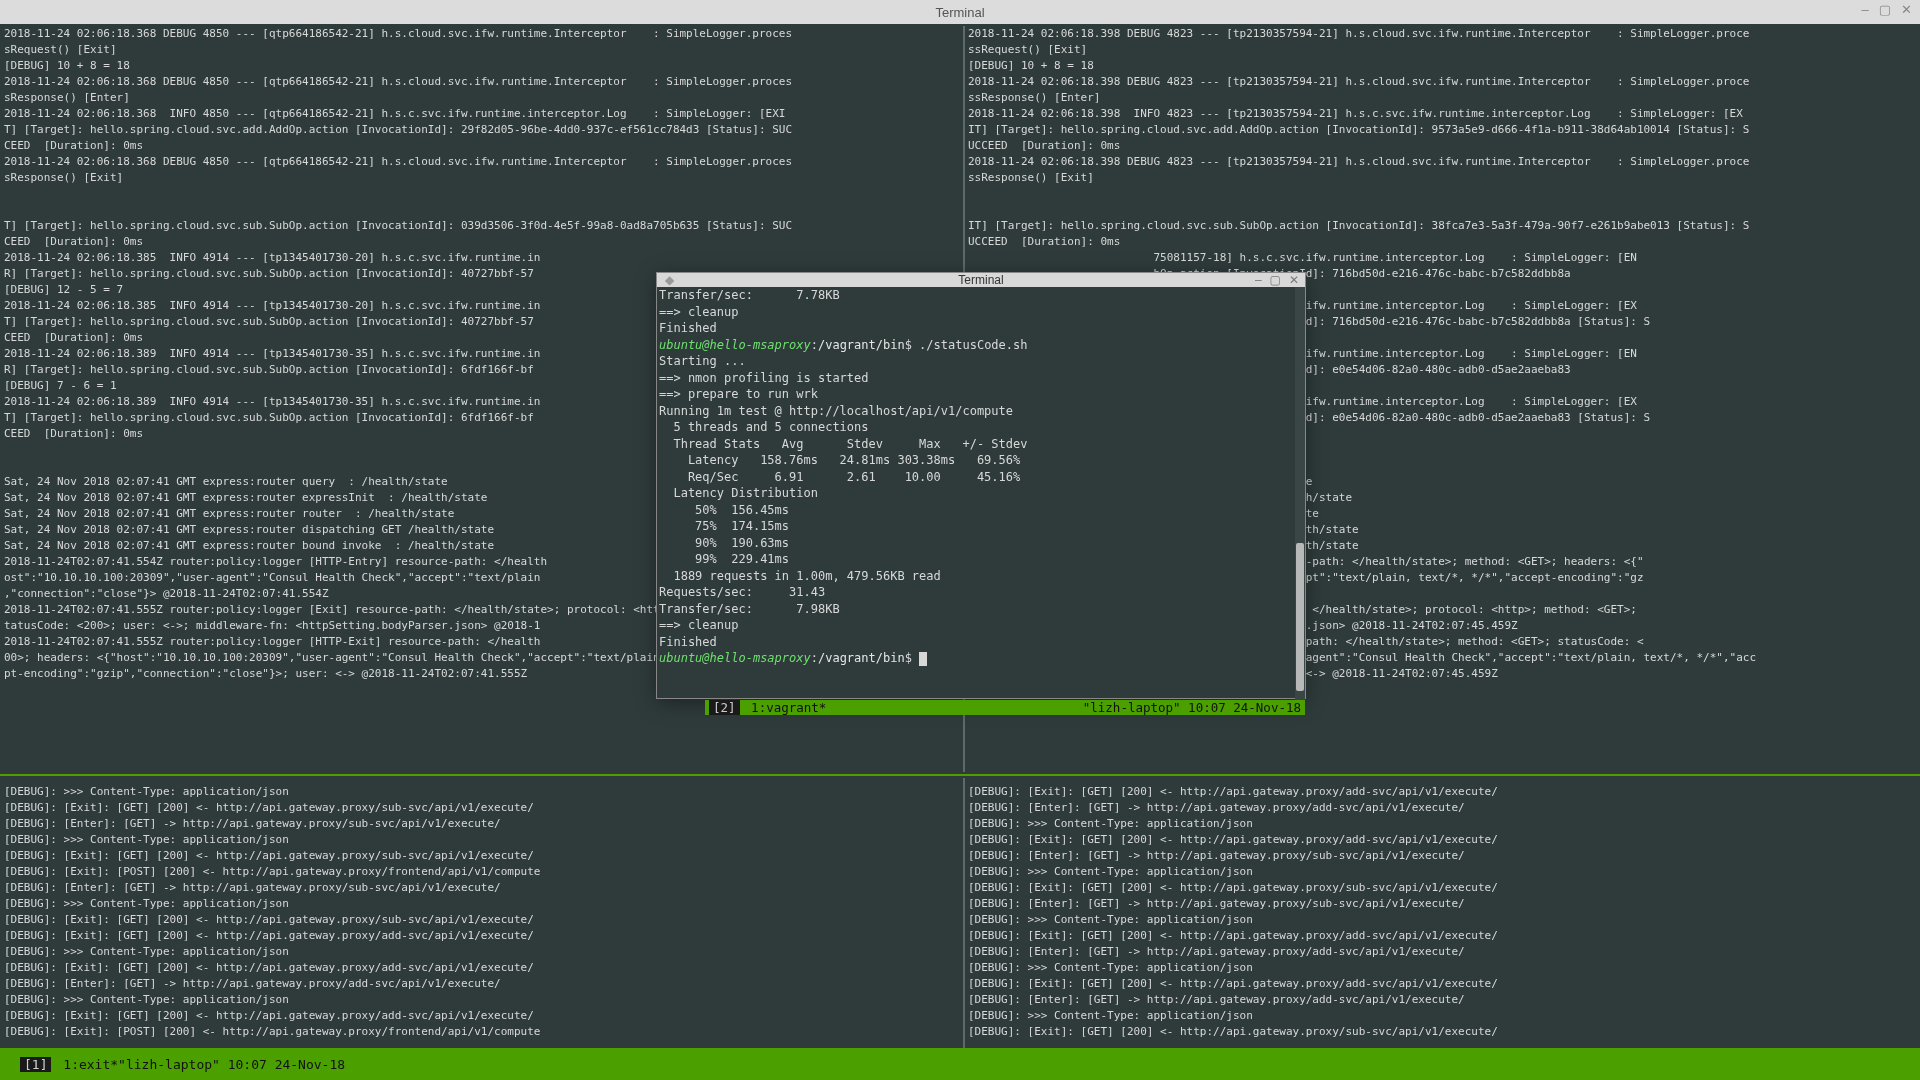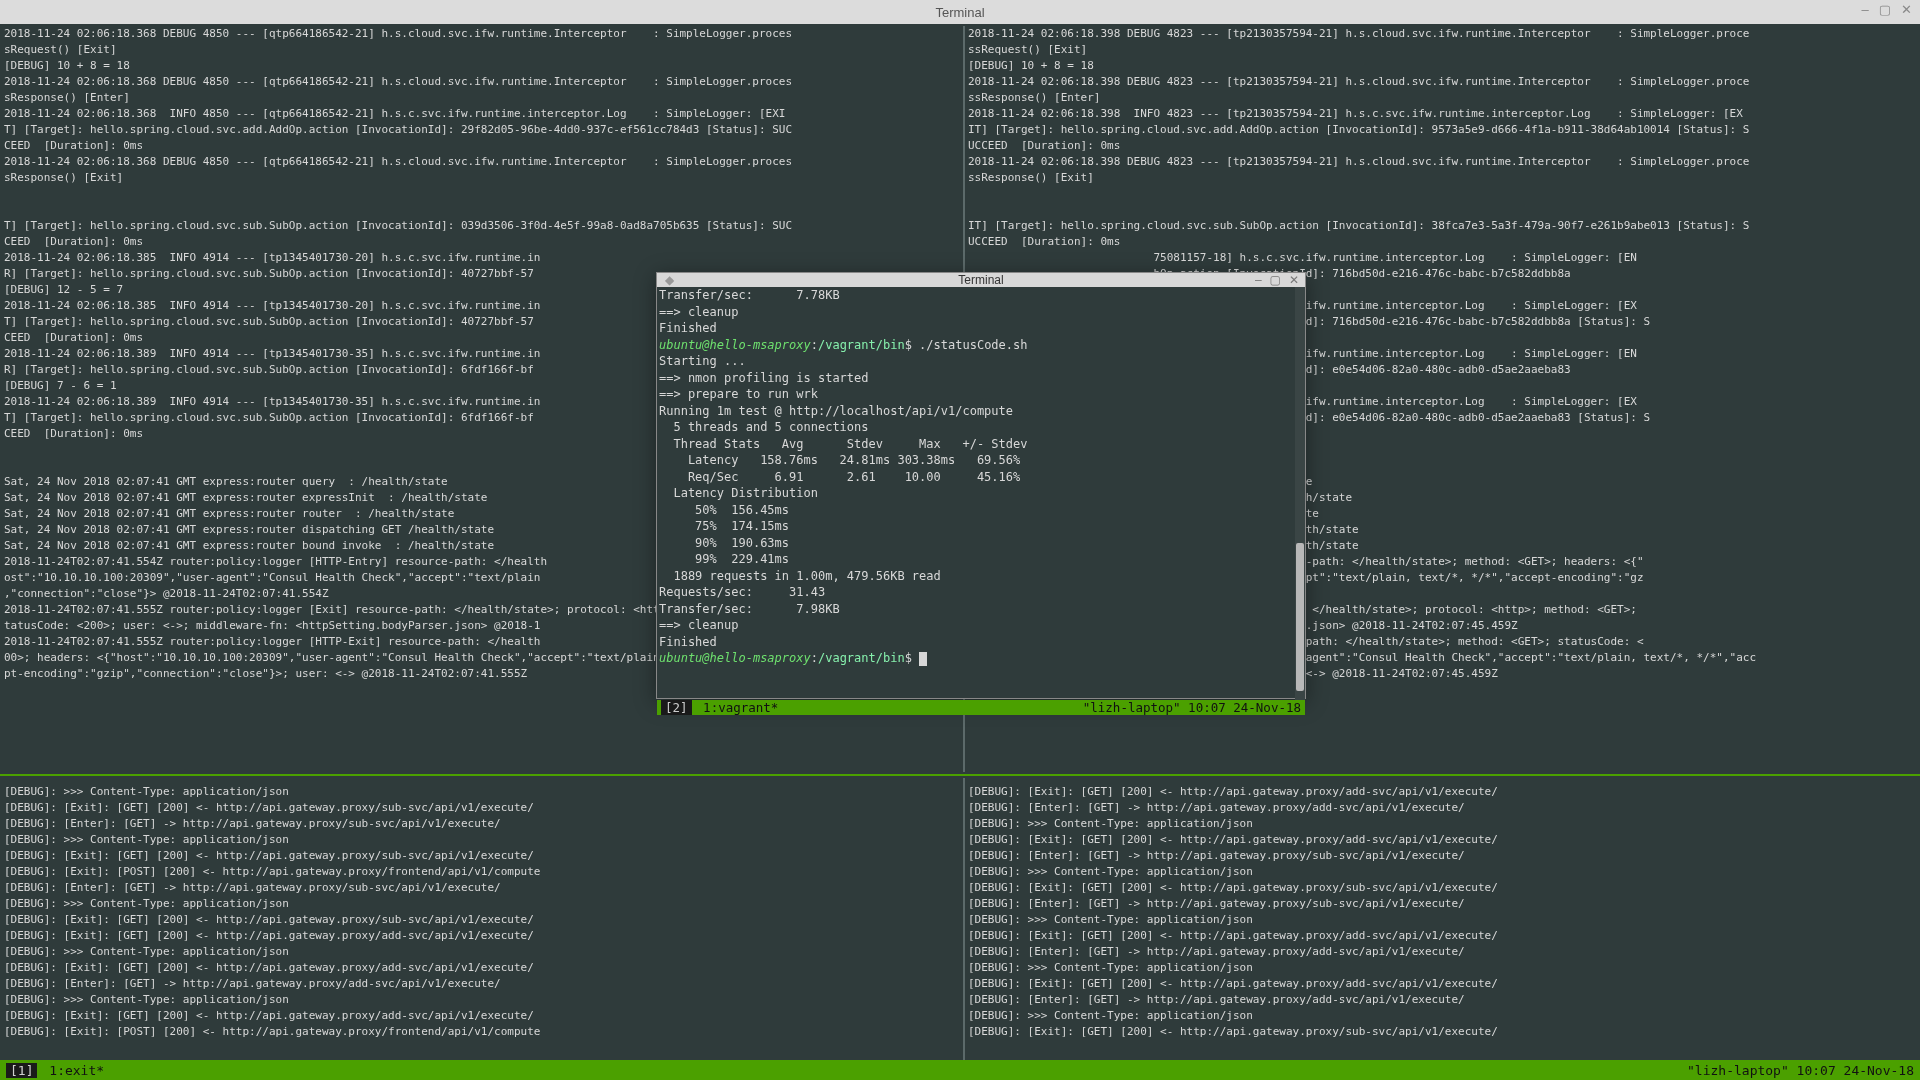--- a/index.html
+++ b/index.html
@@ -20,50 +20,50 @@
   .pane-tl { left:4px; top:2px; width:958px; height:748px; }
   .pane-tr { left:968px; top:2px; width:958px; height:748px; }
   .pane-bl { left:4px; top:760px; width:958px; height:268px; }
   .pane-br { left:968px; top:760px; width:958px; height:268px; }
 
   .vsplit-top { position:absolute; left:963px; top:2px; width:2px; height:746px; background:#5c6a6a; }
   .hsplit { position:absolute; left:0; top:750px; right:0; height:2px; background:#4ba000; }
   .vsplit-bot { position:absolute; left:963px; top:754px; width:2px; height:284px; background:#5c6a6a; }
 
   .status-outer {
-    position:absolute; left:0; right:0; bottom:0; height:20px;
+    position:absolute; left:0; right:0; bottom:0; height:32px;
     background:#4ba000; color:#111; display:flex; align-items:center;
-    justify-content:space-between; padding:0 6px; font-size:13px;
+    padding:0 20px; font-size:13px;
   }
   .status-outer .left { background:#4ba000; }
   .status-outer .win-id { background:#1a1a1a; color:#d0d0d0; padding:0 4px; margin-right:4px;}
 
   
   .float-term {
     position:absolute; left:656px; top:248px; width:650px; height:427px;
     background:#2f3b3b; border:1px solid #888; box-shadow:0 4px 20px rgba(0,0,0,.4);
     display:flex; flex-direction:column;
   }
   .float-title {
     height:22px; background:#d8d8d8; color:#333; font-family:sans-serif; font-size:12px;
     display:flex; align-items:center; justify-content:center; position:relative;
   }
   .float-title .fctrls { position:absolute; right:6px; display:flex; gap:8px; color:#777;}
   .float-title .dot { position:absolute; left:8px; color:#999;}
   .float-body { flex:1; white-space:pre; font-size:12px; line-height:16.5px; padding:0 2px; color:#d8d8d8; position:relative;}
   .float-status {
     height:18px; background:#4ba000; color:#111; display:flex; justify-content:space-between;
-    align-items:center; padding:0 4px; font-size:12.5px;
+    align-items:center; padding:0 4px; font-size:12.5px;margin-left:48px;
   }
   .float-status .win-id{ background:#1a1a1a; color:#ccc; padding:0 4px; margin-right:4px;}
   .float-scrollbar { position:absolute; right:0; top:0; width:10px; height:100%; background:#3a4545;}
   .float-scrollbar .thumb{ position:absolute; left:1px; right:1px; top:62%; height:36%; background:#b8b8b8; border-radius:2px;}
 
   .prompt-user { color:#6ee06e;font-style:italic; }
-  .prompt-path { color:#86efac; }
+  .prompt-path { color:#e5e5e5; }
   .cursor { display:inline-block; width:8px; height:14px; background:#d8d8d8; vertical-align:middle;}
 </style>
 </head>
 <body>
 
 <div class="outer-titlebar">
   <span>Terminal</span>
   <div class="ctrls">
     <span>–</span>
     <span>▢</span>

